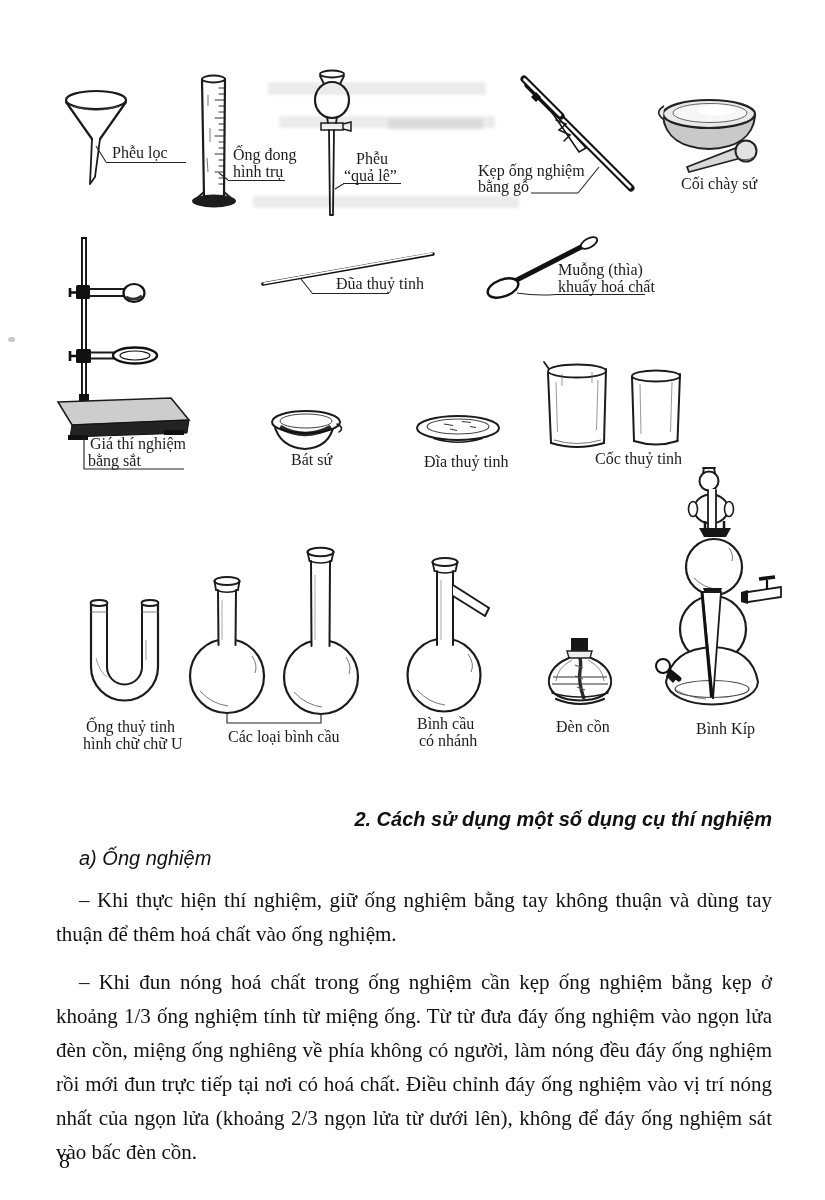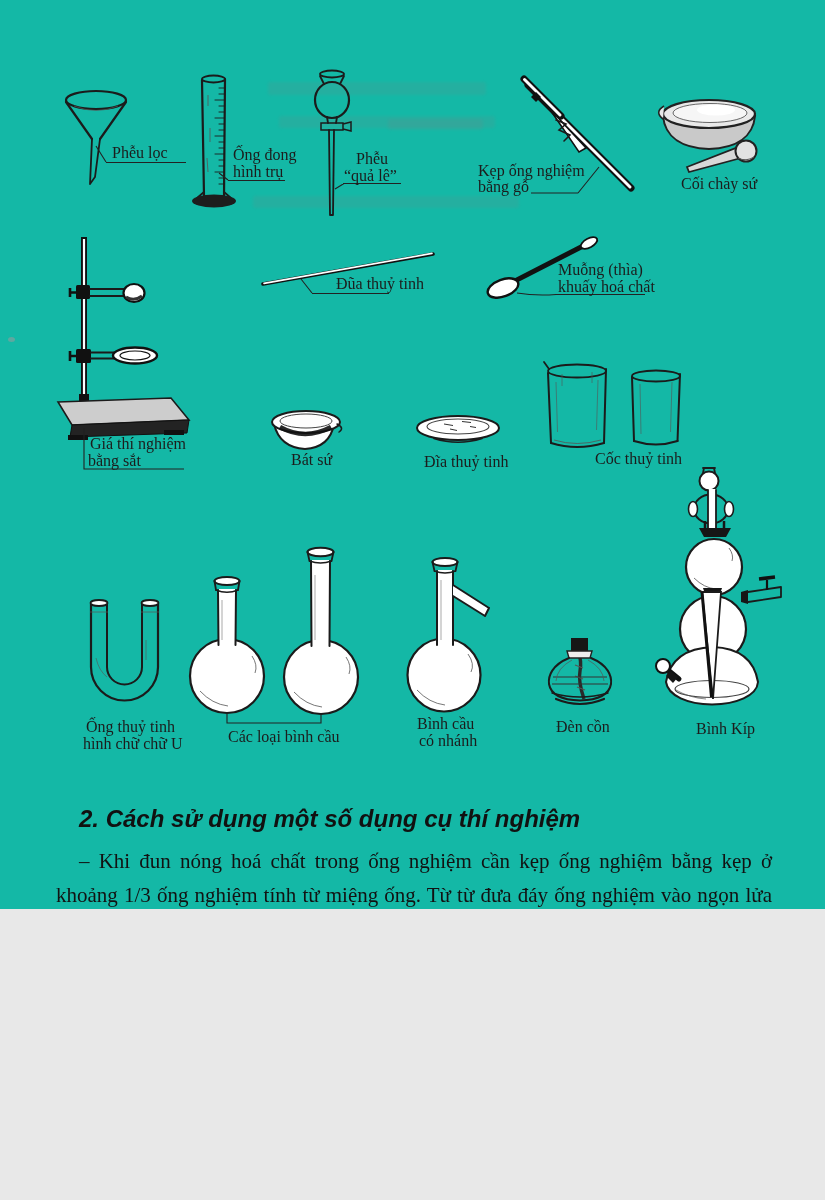--- a/index.html
+++ b/index.html
@@ -1,37 +1,37 @@
 <!DOCTYPE html>
 <html><head>
 <meta charset="utf-8">
 <style>
   html,body { margin:0; padding:0; background:#e8e8e8; }
   #page {
-    position:relative; width:825px; height:909px;
-    background:#14b8a6; overflow:hidden;
+    position:relative; width:825px; height:1200px;
+    background:#ffffff; overflow:hidden;
     font-family:"Liberation Serif", serif; color:#161616;
   }
   svg#figure { position:absolute; left:0; top:0; }
   svg#figure text {
     font-family:"Liberation Serif", serif;
     font-size:16px; fill:#1c1c1c;
   }
   .ln  { stroke:#1b1b1b; fill:none; stroke-linecap:round; }
   .ldr { stroke:#222; fill:none; stroke-width:1.1; }
   .shade { stroke:#555; fill:none; stroke-width:1; }
   .bleed {
     position:absolute; background:#808080; opacity:.15;
     filter:blur(1.5px); border-radius:2px; pointer-events:none;
   }
   .speck { position:absolute; background:#9a9a9a; opacity:.55; border-radius:50%; }
   .textcol { position:absolute; left:56px; top:806px; width:716px; }
   .heading {
     font-family:"Liberation Sans", sans-serif; font-style:italic; font-weight:bold;
-    font-size:24px; line-height:26px; margin:0 0 12px 23px; color:#111;
+    font-size:20px; line-height:26px; margin:0 0 12px 23px; color:#111;text-align:right;
   }
   .subheading {
     font-family:"Liberation Sans", sans-serif; font-style:italic; font-weight:normal;
     font-size:20px; line-height:26px; margin:13px 0 0 23px; color:#111;
   }
   .para {
     font-size:21px; line-height:34px; text-align:justify; text-indent:23px;
     margin:12px 0 0 0; color:#121212;
   }
   .para + .para { margin-top:14px; }
@@ -266,17 +266,19 @@
       <path d="M679 679 L668 670" stroke="#111" stroke-width="5" stroke-linecap="round"></path>
       <circle cx="663" cy="666" r="7" fill="#fff" stroke="#111" stroke-width="2"></circle>
       <polygon points="671,671 678,677 673,683 666,676" fill="#161616"></polygon>
       <path class="shade" d="M676 690 Q690 698 706 699" opacity=".7"></path>
       <text x="696" y="734">Bình Kíp</text>
     </g>
   </svg>
 
   <div class="textcol">
     <div class="heading">2. Cách sử dụng một số dụng cụ thí nghiệm</div>
+    <div class="subheading">a) Ống nghiệm</div>
+    <p class="para">– Khi thực hiện thí nghiệm, giữ ống nghiệm bằng tay không thuận và dùng tay thuận để thêm hoá chất vào ống nghiệm.</p>
     <p class="para">– Khi đun nóng hoá chất trong ống nghiệm cần kẹp ống nghiệm bằng kẹp ở khoảng 1/3 ống nghiệm tính từ miệng ống. Từ từ đưa đáy ống nghiệm vào ngọn lửa đèn cồn, miệng ống nghiêng về phía không có người, làm nóng đều đáy ống nghiệm rồi mới đun trực tiếp tại nơi có hoá chất. Điều chỉnh đáy ống nghiệm vào vị trí nóng nhất của ngọn lửa (khoảng 2/3 ngọn lửa từ dưới lên), không để đáy ống nghiệm sát vào bấc đèn cồn.</p>
   </div>
 
   <div class="pagenum">8</div>
 </div>
 
 </body></html>

